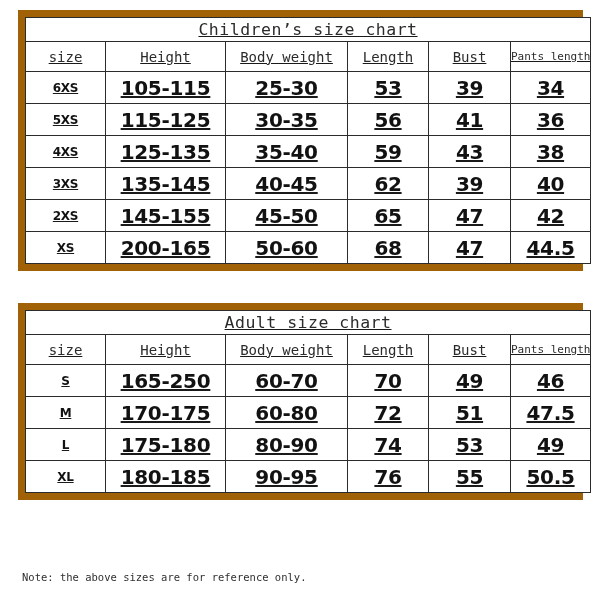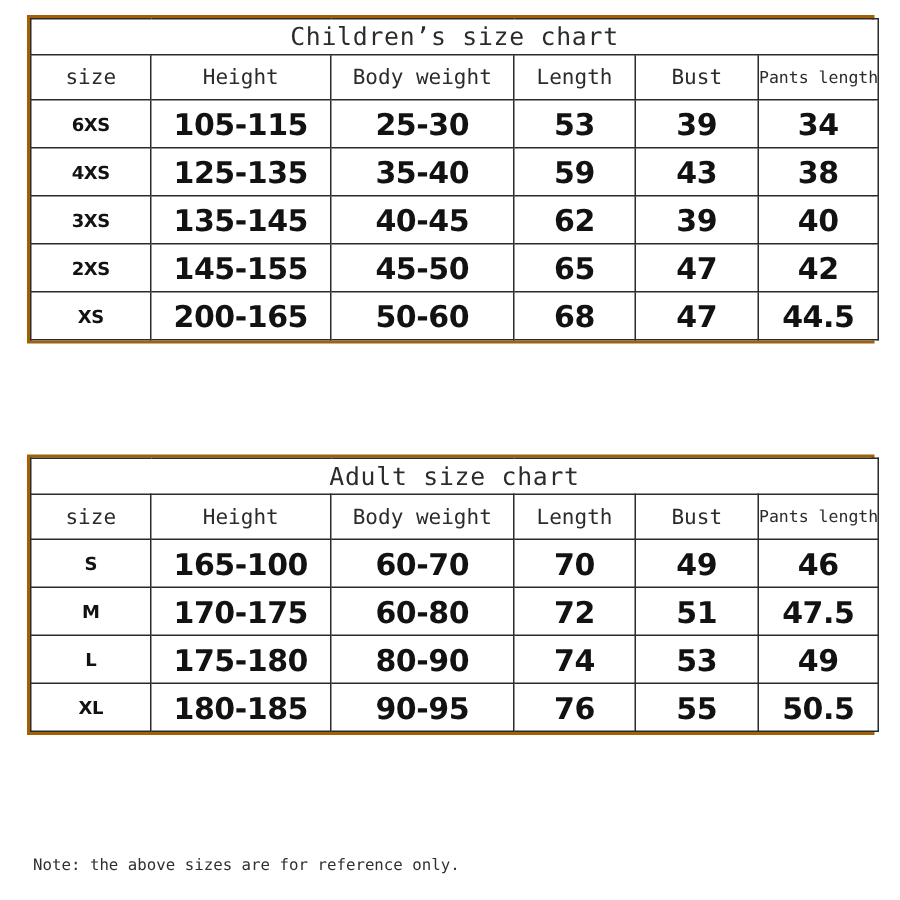--- a/index.html
+++ b/index.html
@@ -22,22 +22,23 @@
     top: 0;
     width: 600px;
     height: 600px;
   }
 
   .chart-block {
     position: absolute;
     left: 18px;
     width: 565px;
     box-sizing: border-box;
-    border: 2px solid #a16207;
+    border: 7px solid #a16207;
     background: #fff;
+    text-decoration: underline;
   }
   #children-chart { top: 10px; }
   #adult-chart { top: 303px; }
 
   table.size-table {
     width: 100%;
     border-collapse: collapse;
     table-layout: fixed;
   }
 
@@ -137,20 +138,28 @@
 
         <tr>
           <td class="data-cell size-label">6XS</td>
           <td class="data-cell">105-115</td>
           <td class="data-cell">25-30</td>
           <td class="data-cell">53</td>
           <td class="data-cell">39</td>
           <td class="data-cell">34</td>
         </tr>
         <tr>
+          <td class="data-cell size-label">5XS</td>
+          <td class="data-cell">115-125</td>
+          <td class="data-cell">30-35</td>
+          <td class="data-cell">56</td>
+          <td class="data-cell">41</td>
+          <td class="data-cell">36</td>
+        </tr>
+        <tr>
           <td class="data-cell size-label">4XS</td>
           <td class="data-cell">125-135</td>
           <td class="data-cell">35-40</td>
           <td class="data-cell">59</td>
           <td class="data-cell">43</td>
           <td class="data-cell">38</td>
         </tr>
         <tr>
           <td class="data-cell size-label">3XS</td>
           <td class="data-cell">135-145</td>
@@ -197,21 +206,21 @@
           <td class="head-cell">size</td>
           <td class="head-cell">Height</td>
           <td class="head-cell">Body weight</td>
           <td class="head-cell">Length</td>
           <td class="head-cell">Bust</td>
           <td class="head-cell small">Pants length</td>
         </tr>
 
         <tr>
           <td class="data-cell size-label">S</td>
-          <td class="data-cell">165-100</td>
+          <td class="data-cell">165-250</td>
           <td class="data-cell">60-70</td>
           <td class="data-cell">70</td>
           <td class="data-cell">49</td>
           <td class="data-cell">46</td>
         </tr>
         <tr>
           <td class="data-cell size-label">M</td>
           <td class="data-cell">170-175</td>
           <td class="data-cell">60-80</td>
           <td class="data-cell">72</td>

